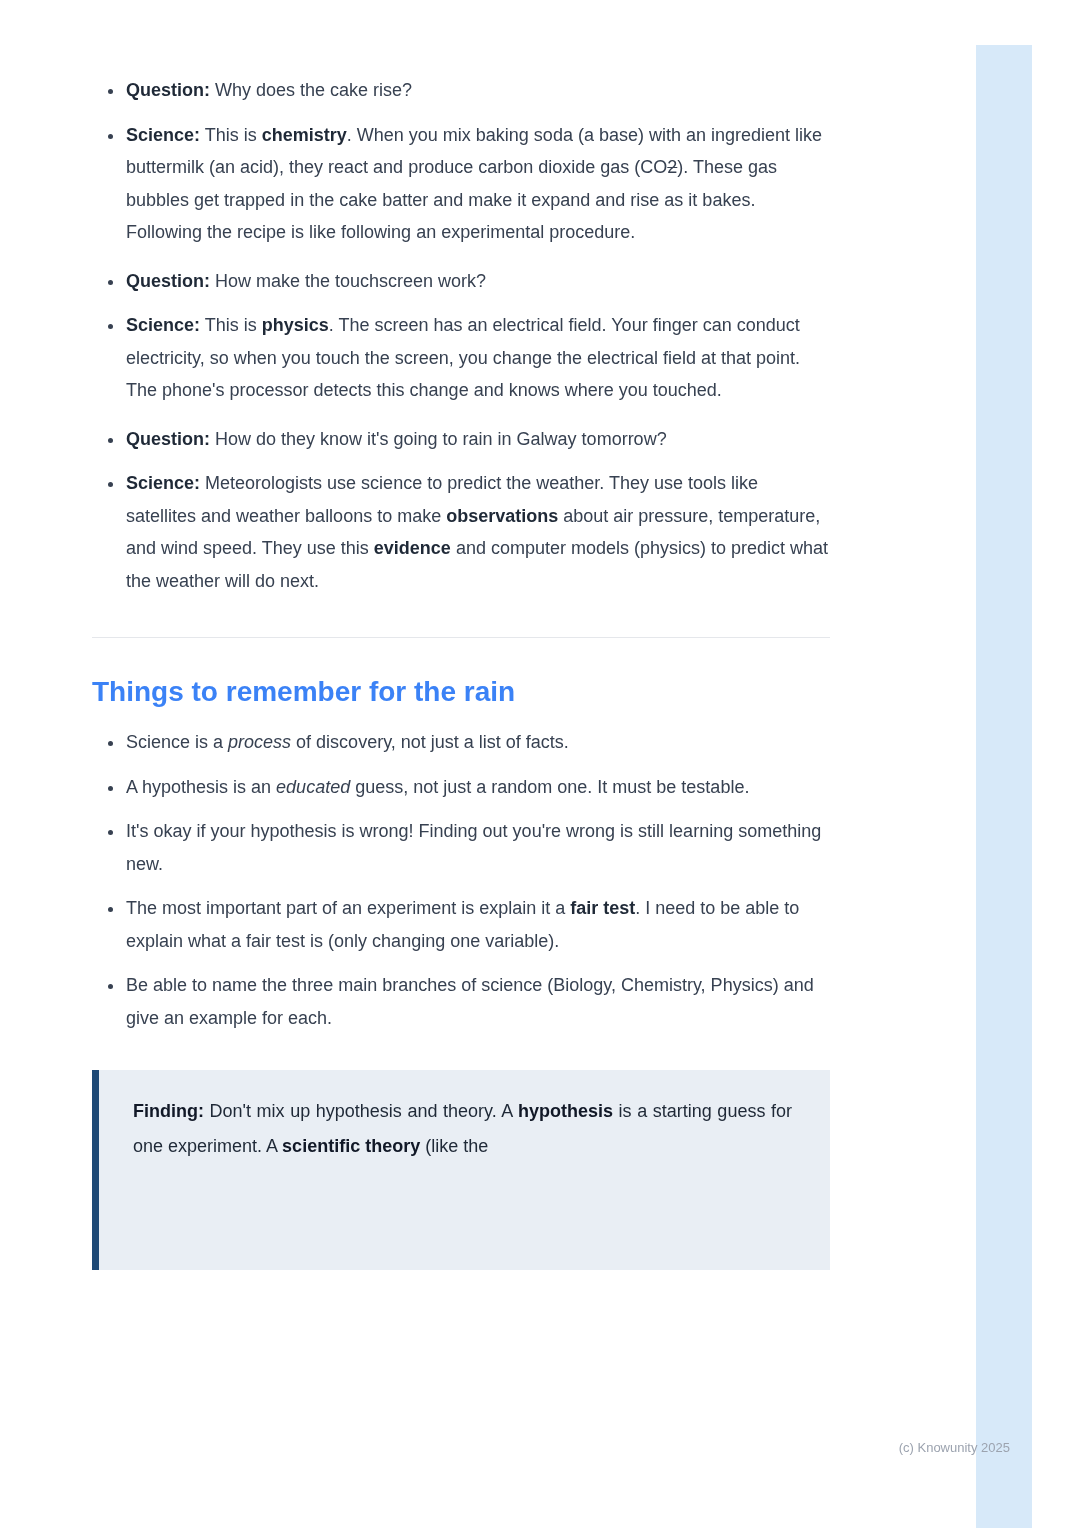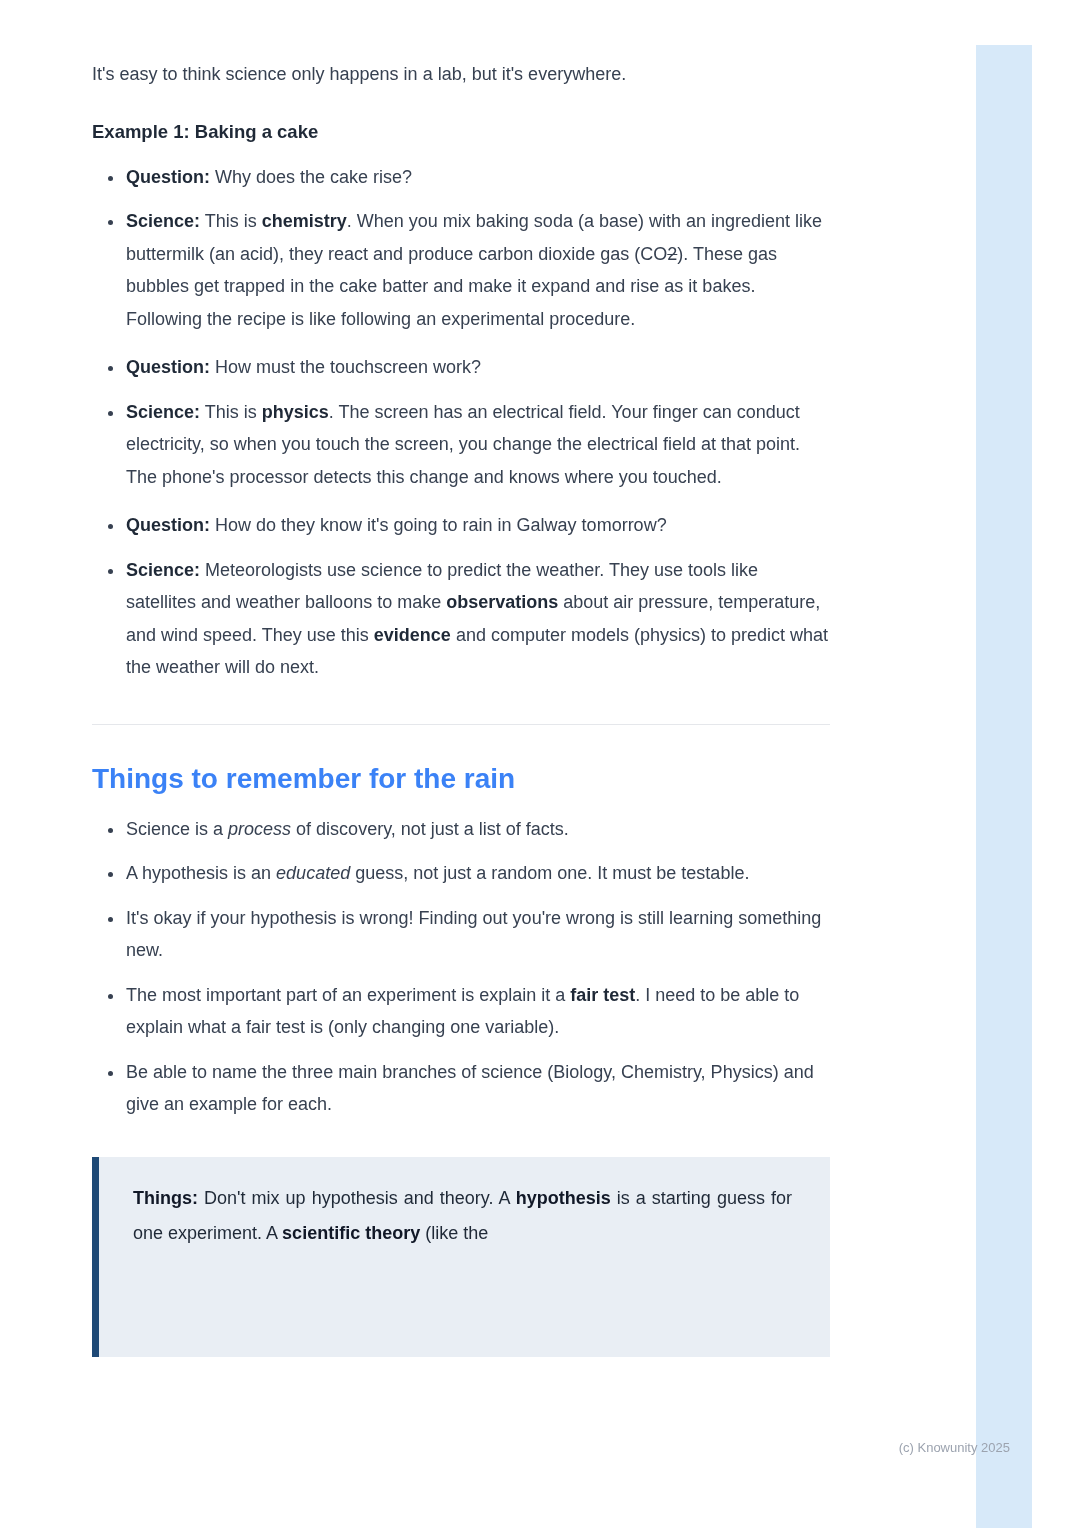--- a/index.html
+++ b/index.html
@@ -87,47 +87,45 @@
 </head>
 <body>
 
 <div class="page">
 
   <div class="edge-band"></div>
   <div class="watermark">(c) Knowunity 2025</div>
 
   <div class="content">
 
-    <p class="intro">It's easy to think science only happens in a lab, but it's everywhere.</p>
 
-    <h3 class="example-heading">Example 1: Baking a cake</h3>
     <ul class="bullets">
       <li><span><span class="f-b">Question:</span><span> Why does the cake rise?</span></span></li>
       <li><span><span class="f-b">Science:</span><span> This is </span><span class="f-b">chemistry</span><span>. When you mix baking soda (a base) with an ingredient like buttermilk (an acid), they react and produce carbon dioxide gas (CO</span><span class="f-s">2</span><span>). These gas bubbles get trapped in the cake batter and make it expand and rise as it bakes. Following the recipe is like following an experimental procedure.</span></span></li>
     </ul>
 
     <ul class="bullets">
-      <li><span><span class="f-b">Question:</span><span> How must the touchscreen work?</span></span></li>
+      <li><span><span class="f-b">Question:</span><span> How make the touchscreen work?</span></span></li>
       <li><span><span class="f-b">Science:</span><span> This is </span><span class="f-b">physics</span><span>. The screen has an electrical field. Your finger can conduct electricity, so when you touch the screen, you change the electrical field at that point. The phone's processor detects this change and knows where you touched.</span></span></li>
     </ul>
 
     <ul class="bullets">
       <li><span><span class="f-b">Question:</span><span> How do they know it's going to rain in Galway tomorrow?</span></span></li>
       <li><span><span class="f-b">Science:</span><span> Meteorologists use science to predict the weather. They use tools like satellites and weather balloons to make </span><span class="f-b">observations</span><span> about air pressure, temperature, and wind speed. They use this </span><span class="f-b">evidence</span><span> and computer models (physics) to predict what the weather will do next.</span></span></li>
     </ul>
 
     <hr class="divider">
 
     <h2 class="blue-heading">Things to remember for the rain</h2>
     <ul class="bullets remember">
       <li><span><span>Science is a </span><span class="f-i">process</span><span> of discovery, not just a list of facts.</span></span></li>
       <li><span><span>A hypothesis is an </span><span class="f-i">educated</span><span> guess, not just a random one. It must be testable.</span></span></li>
       <li><span><span>It's okay if your hypothesis is wrong! Finding out you're wrong is still learning something new.</span></span></li>
       <li><span><span>The most important part of an experiment is explain it a </span><span class="f-b">fair test</span><span>. I need to be able to explain what a fair test is (only changing one variable).</span></span></li>
       <li><span><span>Be able to name the three main branches of science (Biology, Chemistry, Physics) and give an example for each.</span></span></li>
     </ul>
 
     <div class="callout">
-      <p class="callout-text"><span class="f-b">Things:</span><span> Don't mix up hypothesis and theory. A </span><span class="f-b">hypothesis</span><span> is a starting guess for one experiment. A </span><span class="f-b">scientific theory</span><span> (like the</span></p>
+      <p class="callout-text"><span class="f-b">Finding:</span><span> Don't mix up hypothesis and theory. A </span><span class="f-b">hypothesis</span><span> is a starting guess for one experiment. A </span><span class="f-b">scientific theory</span><span> (like the</span></p>
     </div>
 
   </div>
 </div>
 
 </body></html>

